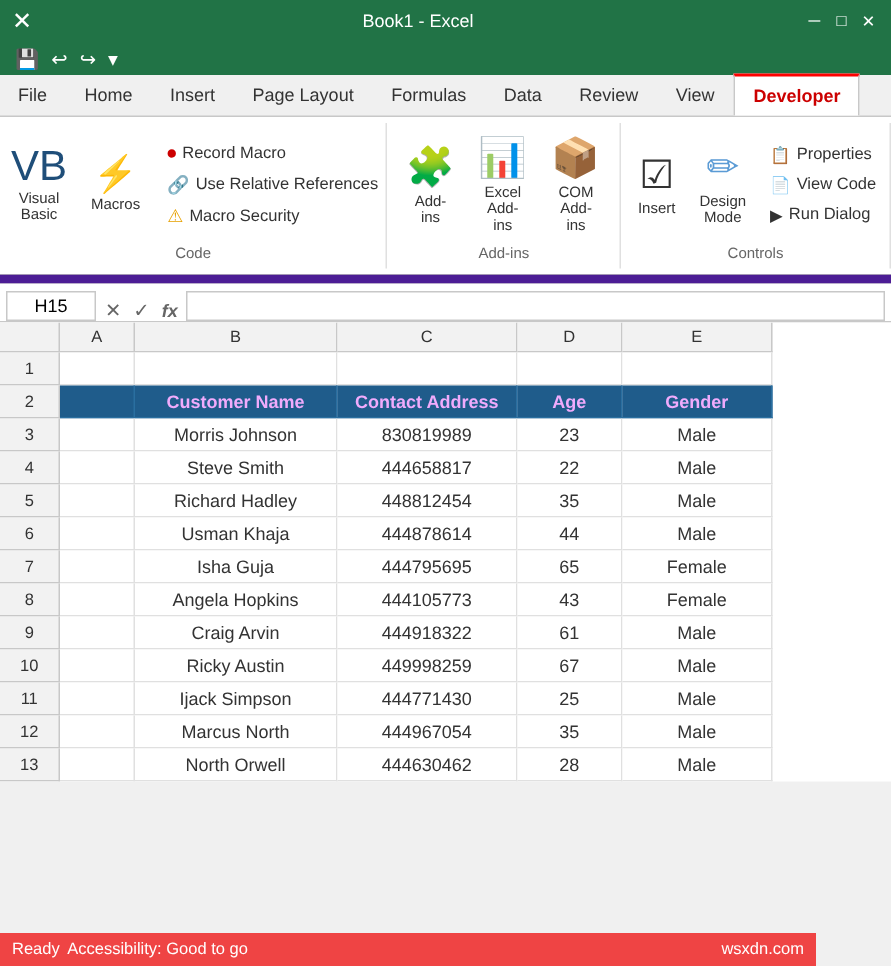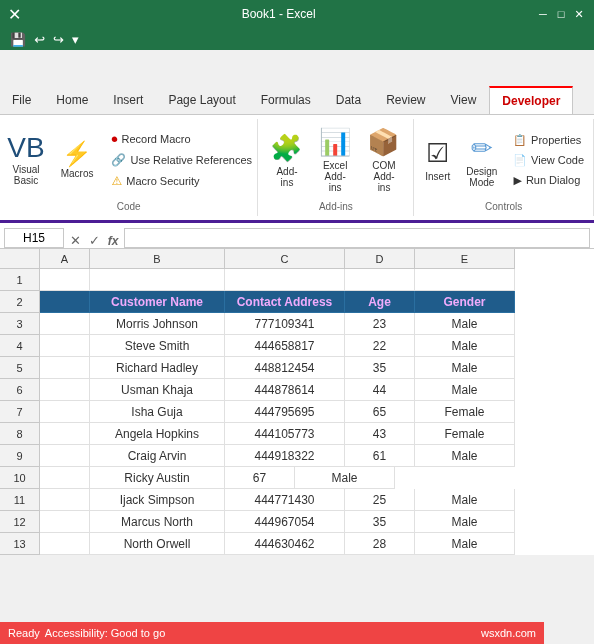--- a/index.html
+++ b/index.html
@@ -28,22 +28,21 @@
       display: flex;
       align-items: center;
       padding: 0 8px;
       gap: 4px;
     }
     .qa-btn { color: white; font-size: 13px; cursor: pointer; padding: 0 2px; }
 
     
     .ribbon {
       background: #404040;
-      border-bottom: 3px solid #4c1d95;
-      margin-top: 37px;
+      border-bottom: 6px solid #4c1d95;
     }
     .ribbon-tabs {
       display: flex;
       background: #f0f0f0;
       border-bottom: 1px solid #c8c8c8;
     }
     .ribbon-tab {
       padding: 6px 12px;
       font-size: 12px;
       cursor: pointer;
@@ -408,21 +407,21 @@
         <div class="grid-cell cell-a"></div>
         <div class="grid-cell cell-b">Customer Name</div>
         <div class="grid-cell cell-c">Contact Address</div>
         <div class="grid-cell cell-d">Age</div>
         <div class="grid-cell cell-e">Gender</div>
       </div>
 
     <div class="grid-row">
           <div class="grid-cell cell-a"></div>
           <div class="grid-cell cell-b">Morris Johnson</div>
-          <div class="grid-cell cell-c">777109341</div>
+          <div class="grid-cell cell-c">830819989</div>
           <div class="grid-cell cell-d">23</div>
           <div class="grid-cell cell-e">Male</div>
         </div>
         <div class="grid-row">
           <div class="grid-cell cell-a"></div>
           <div class="grid-cell cell-b">Steve Smith</div>
           <div class="grid-cell cell-c">444658817</div>
           <div class="grid-cell cell-d">22</div>
           <div class="grid-cell cell-e">Male</div>
         </div>
@@ -457,20 +456,21 @@
         <div class="grid-row">
           <div class="grid-cell cell-a"></div>
           <div class="grid-cell cell-b">Craig Arvin</div>
           <div class="grid-cell cell-c">444918322</div>
           <div class="grid-cell cell-d">61</div>
           <div class="grid-cell cell-e">Male</div>
         </div>
         <div class="grid-row">
           <div class="grid-cell cell-a"></div>
           <div class="grid-cell cell-b">Ricky Austin</div>
+          <div class="grid-cell cell-c">449998259</div>
           <div class="grid-cell cell-d">67</div>
           <div class="grid-cell cell-e">Male</div>
         </div>
         <div class="grid-row">
           <div class="grid-cell cell-a"></div>
           <div class="grid-cell cell-b">Ijack Simpson</div>
           <div class="grid-cell cell-c">444771430</div>
           <div class="grid-cell cell-d">25</div>
           <div class="grid-cell cell-e">Male</div>
         </div>

